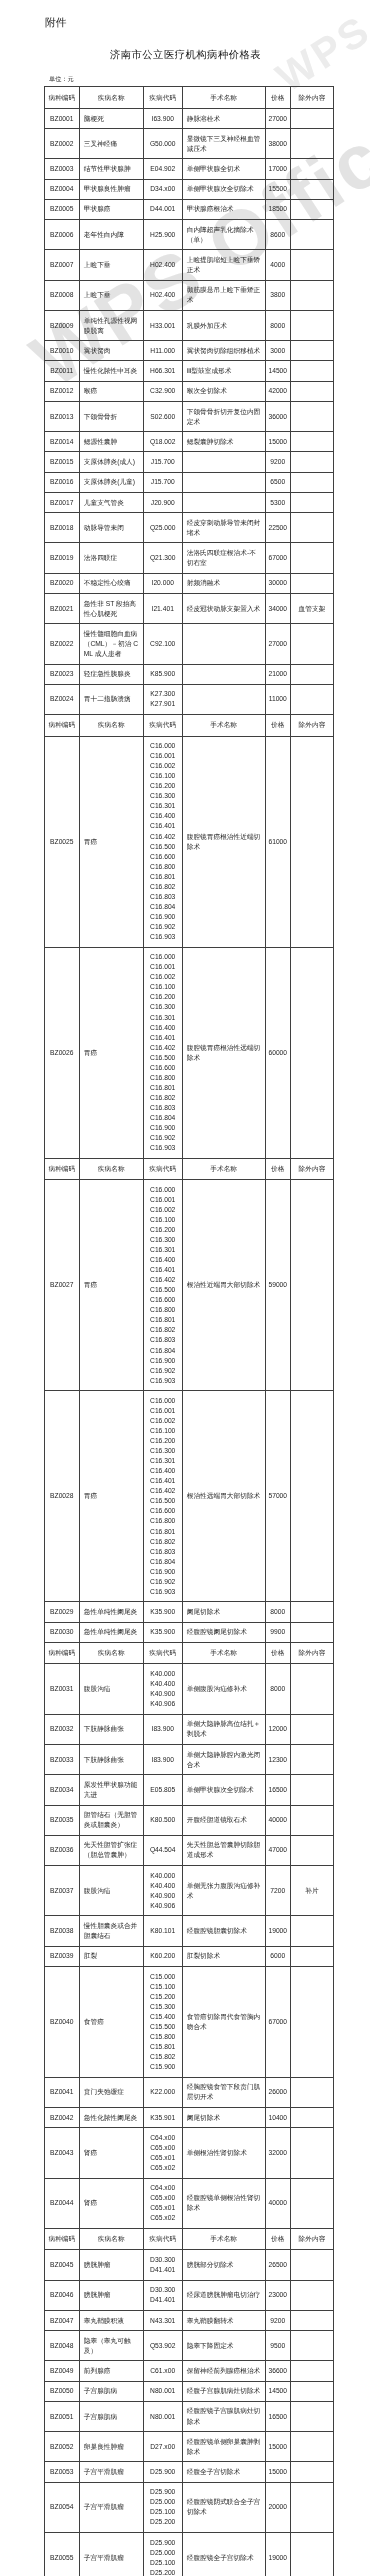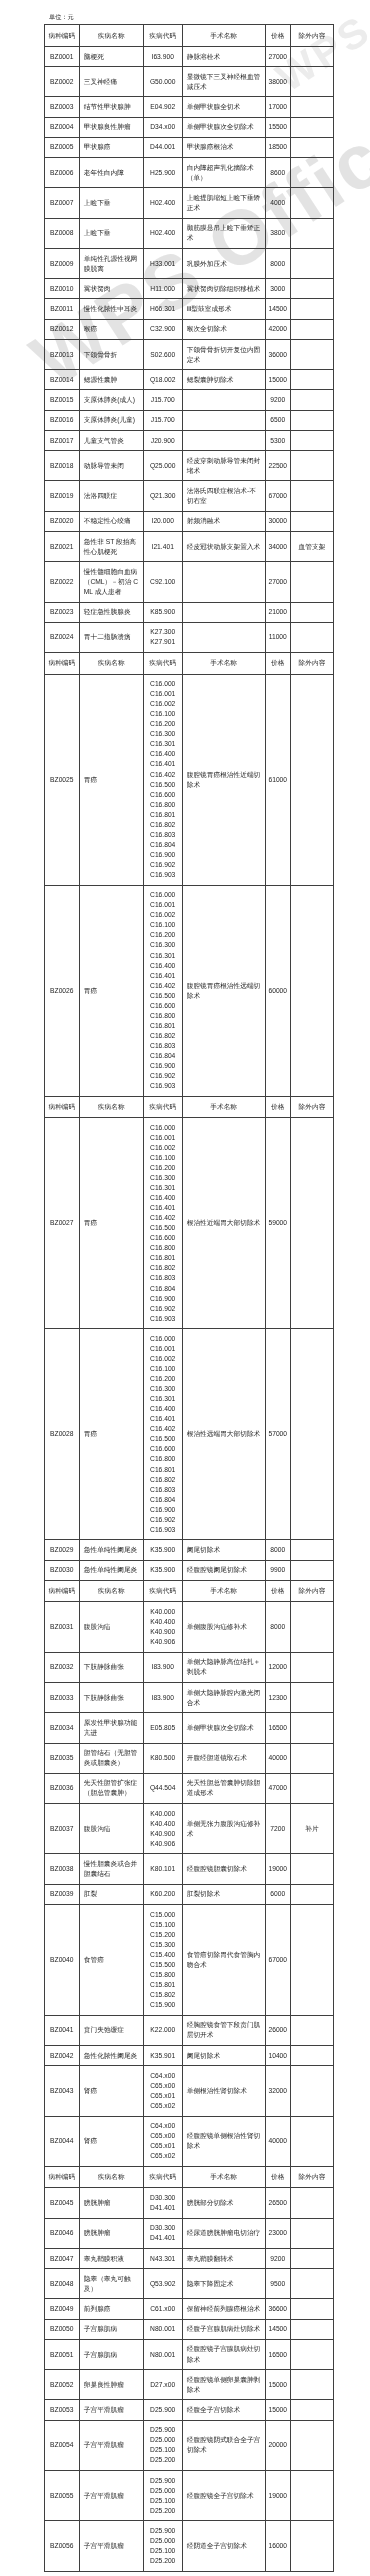--- a/index.html
+++ b/index.html
@@ -25,20 +25,22 @@
   .col-price{width:18.5px;text-align:center;padding:4.6px 2.6px;}
   .col-excluded{width:36px;text-align:center;}
 </style>
 </head>
 <body>
 
 <div class="page">
   <div class="watermark wm-top">WPS Office</div>
   <div class="watermark wm-mid">WPS Office</div>
 
+  <div class="attachment">附件</div>
+  <h1 class="title">济南市公立医疗机构病种价格表</h1>
   <div class="unit">单位：元</div>
 
   <table>
     <colgroup>
       <col style="width:33px">
         <col style="width:61px">
         <col style="width:37px">
       <col style="width:79px">
         <col style="width:24px">
         <col style="width:41px">

